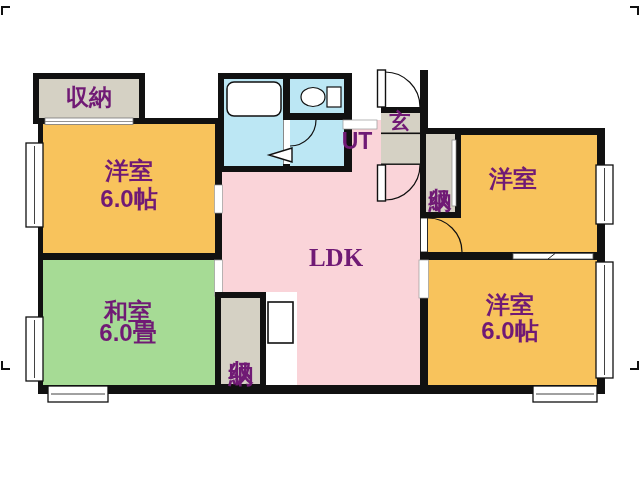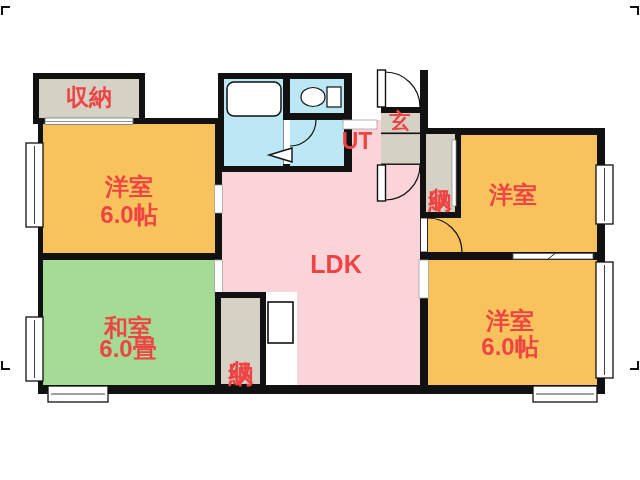--- a/index.html
+++ b/index.html
@@ -1,21 +1,21 @@
 <!DOCTYPE html>
 <html><head>
 <meta charset="utf-8">
 <style>
   html,body{margin:0;padding:0;background:#ffffff;}
   #canvas{position:relative;width:640px;height:480px;background:#ffffff;overflow:hidden;
           font-family:"Liberation Sans","DejaVu Sans",sans-serif;}
   #plan-svg{position:absolute;left:0;top:0;}
-  .lbl{position:absolute;transform:translate(-50%,-50%);font-weight:700;color:#ef4444;
+  .lbl{position:absolute;transform:translate(-50%,-50%);font-weight:700;color:#701a75;
        white-space:nowrap;line-height:1;text-align:right;}
-  .sz24{font-size:24px;margin-top:16px;}
+  .sz24{font-size:24px;}
   .sz23{font-size:23px;}
   .sz21{font-size:21px;}
   .vert{writing-mode:vertical-rl;text-orientation:upright;letter-spacing:3px;line-height:1;}
   .sz25{font-size:25px;}
 </style>
 </head>
 <body>
 
 <div id="canvas">
   <svg id="plan-svg" width="640" height="480" viewBox="0 0 640 480">
@@ -99,21 +99,21 @@
     <line x1="51" y1="394" x2="105" y2="394" stroke="#111" stroke-width="0.8"></line>
     <rect x="533" y="386" width="64" height="16" fill="#fff" stroke="#111" stroke-width="1.3"></rect>
     <line x1="536" y1="394" x2="594" y2="394" stroke="#111" stroke-width="0.8"></line>
   </svg>
 
   <div class="lbl sz23" style="left:89px;top:97px;">収納</div>
   <div class="lbl sz24" style="left:129px;top:171px;">洋室</div>
   <div class="lbl sz24" style="left:129px;top:199px;">6.0帖</div>
   <div class="lbl sz24" style="left:128px;top:312px;">和室</div>
   <div class="lbl sz24" style="left:128px;top:333px;">6.0畳</div>
-  <div class="lbl sz25" style="left:336px;top:264px;">LDK</div>
+  <div class="lbl sz25" style="left:336px;top:257px;font-family:Liberation Serif, serif;">LDK</div>
   <div class="lbl sz23" style="left:317px;top:141px;margin-left:40px;">UT</div>
   <div class="lbl sz21" style="left:400px;top:120px;">玄</div>
   <div class="lbl sz23 vert" style="left:440px;top:172px;">収納</div>
   <div class="lbl sz25 vert" style="left:241px;top:342px;">収納</div>
   <div class="lbl sz24" style="left:513px;top:179px;">洋室</div>
   <div class="lbl sz24" style="left:510px;top:305px;">洋室</div>
   <div class="lbl sz24" style="left:510px;top:331px;">6.0帖</div>
 </div>
 
 </body></html>

